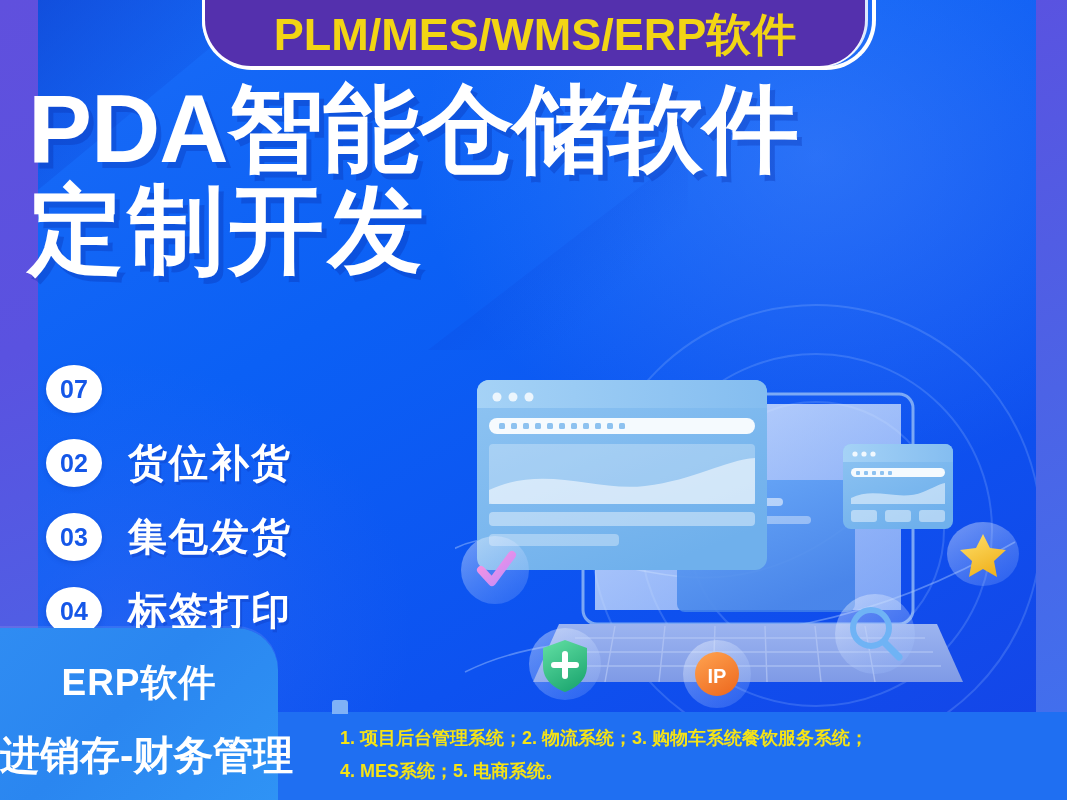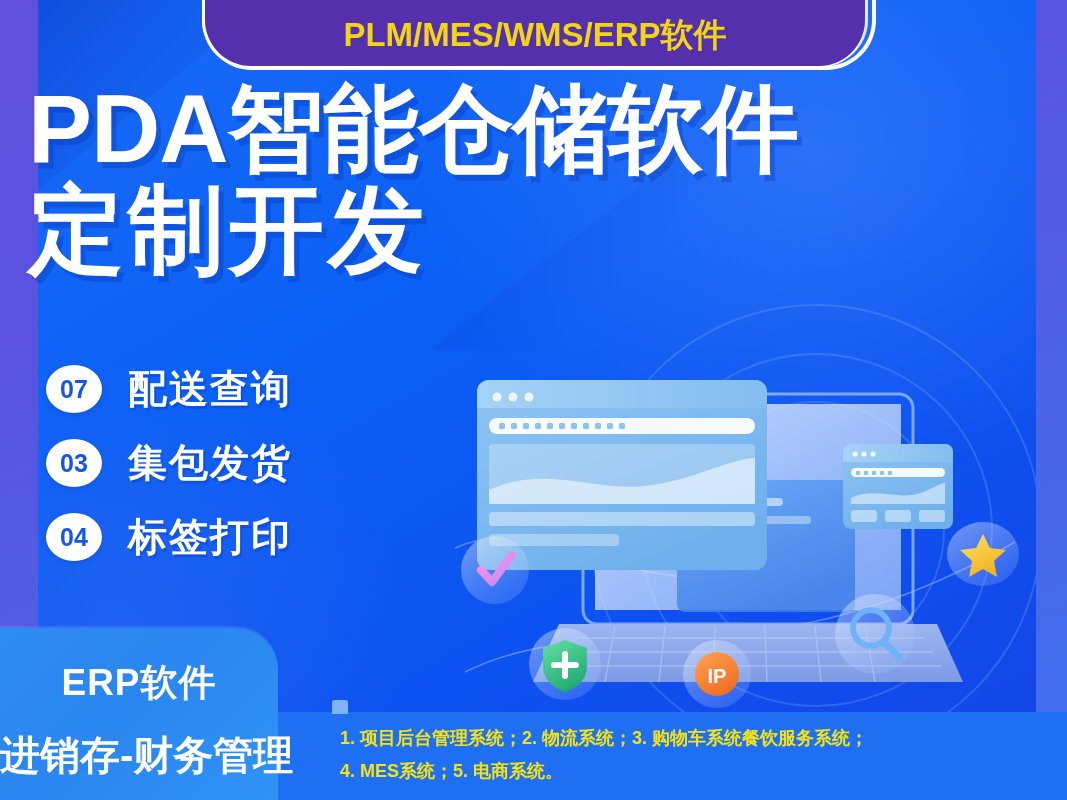--- a/index.html
+++ b/index.html
@@ -114,21 +114,21 @@
     top: -18px;
     width: 666px;
     height: 84px;
     border: 4px solid #ffffff;
     border-top: none;
     border-radius: 0 0 50px 50px;
     z-index: 8;
     pointer-events: none;
   }
   .ribbon-text {
-    font-size: 33px;
+    font-size: 45px;
     font-weight: 700;
     color: #f2d514;
     letter-spacing: 0px;
     white-space: nowrap;
     line-height: 1;
     margin-top: 17px;
   }
 
   
   .feature-list {
@@ -274,21 +274,24 @@
   </div>
 
   <div class="ribbon-outline"></div>
   <div class="ribbon">
     <span class="ribbon-text">PLM/MES/WMS/ERP软件</span>
   </div>
 
   <div class="feature-list">
     <div class="feature-row">
       <div class="badge">07</div>
-      <div class="feature-label">配送查询</div>
+    </div>
+    <div class="feature-row">
+      <div class="badge">02</div>
+      <div class="feature-label">货位补货</div>
     </div>
     <div class="feature-row">
       <div class="badge">03</div>
       <div class="feature-label">集包发货</div>
     </div>
     <div class="feature-row">
       <div class="badge">04</div>
       <div class="feature-label">标签打印</div>
     </div>
   </div>

